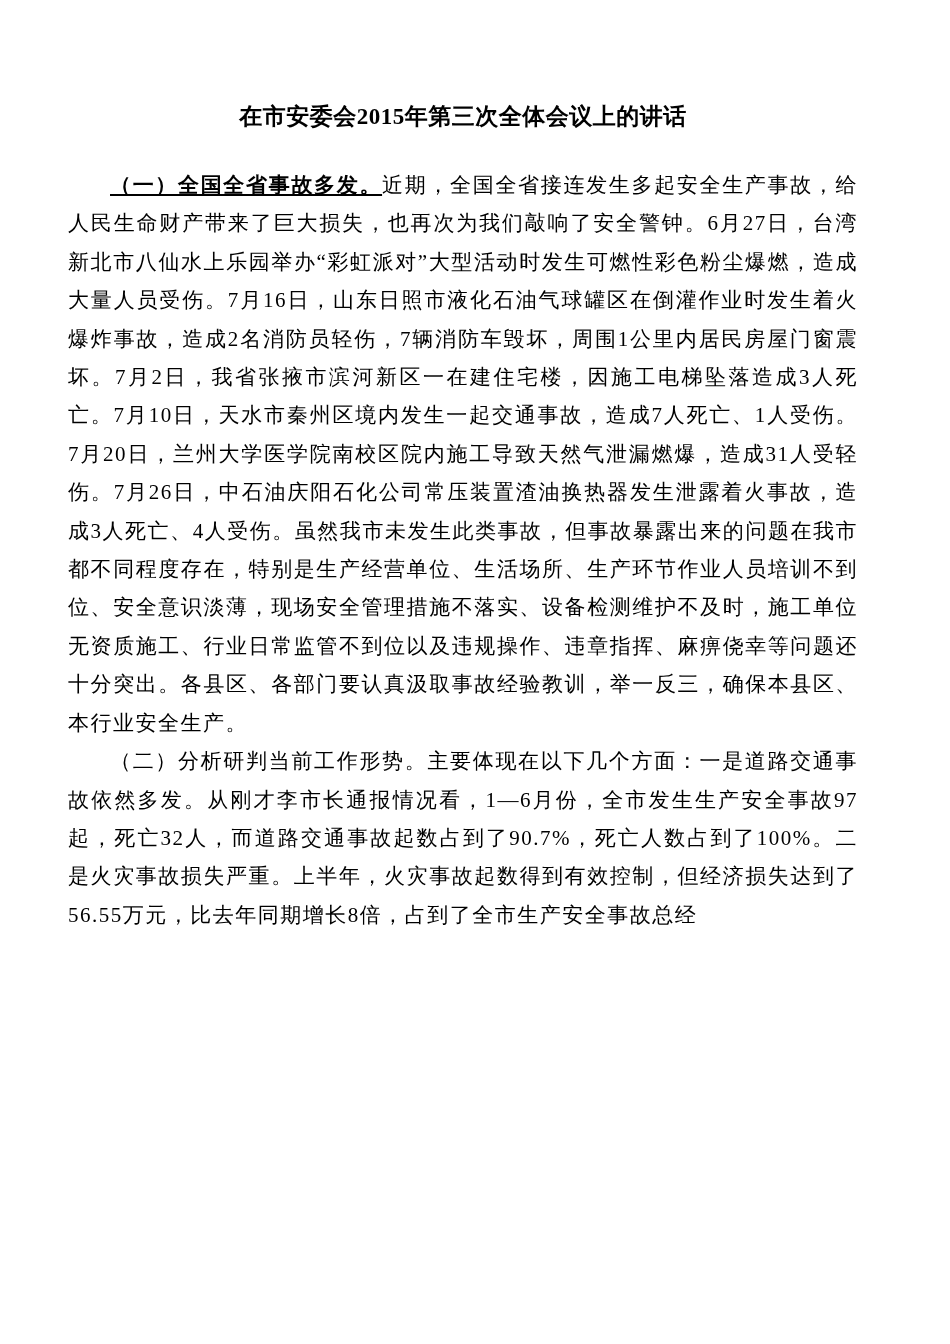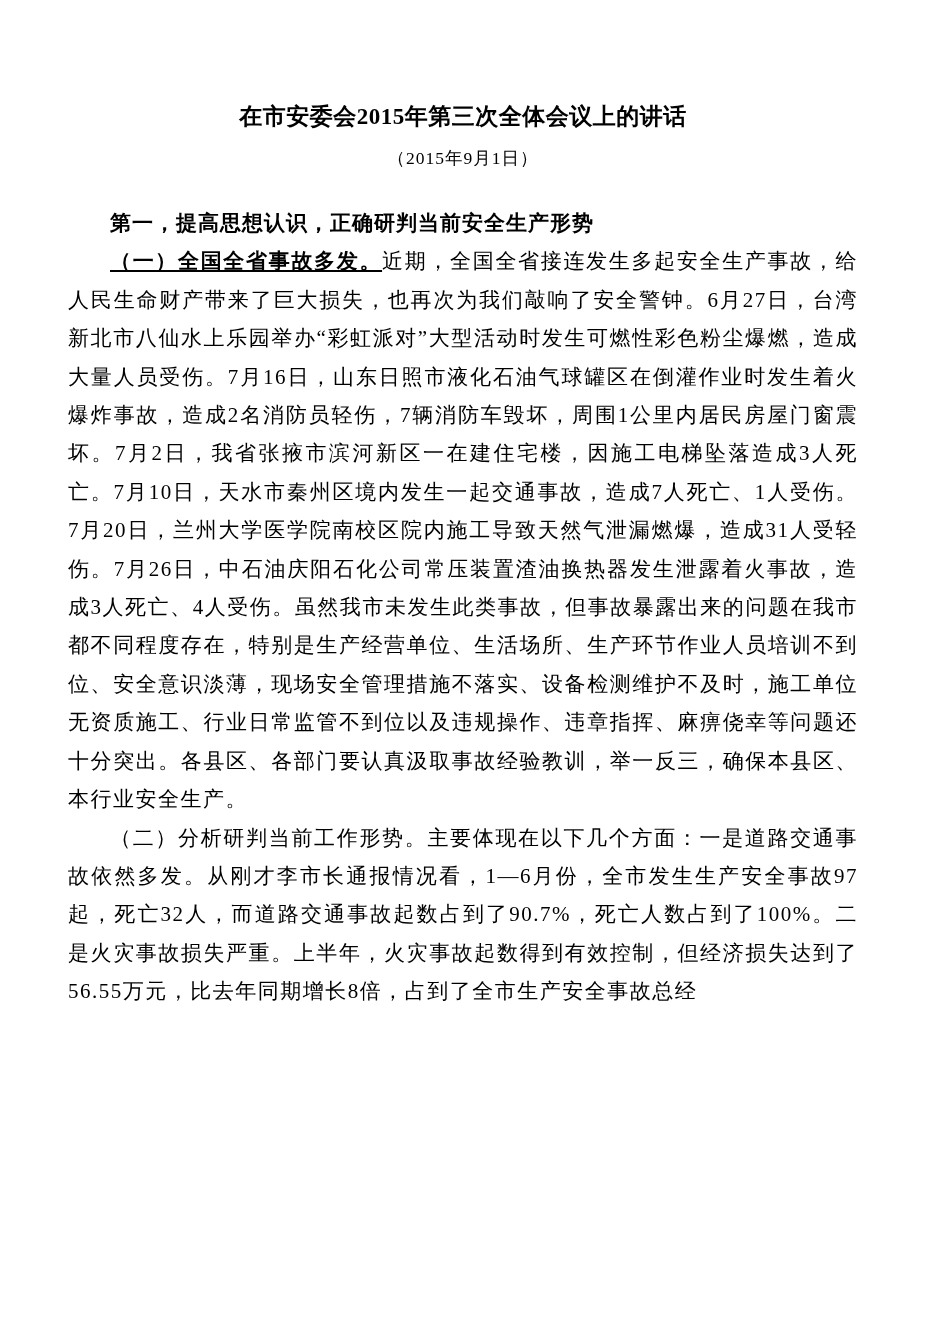--- a/index.html
+++ b/index.html
@@ -55,25 +55,23 @@
     text-decoration: underline;
   }
 </style>
 </head>
 <body>
 
 <div class="page">
 
   <h1 class="doc-title">在市安委会2015年第三次全体会议上的讲话</h1>
 
-  <div class="doc-date">（2015年9月1日）</div>
 
   <div class="doc-body">
 
 
-    <p class="section-heading">第一，提高思想认识，正确研判当前安全生产形势</p>
 
     <p><span class="lead-bold">（一）全国全省事故多发。</span><span>近期，全国全省接连发生多起安全生产事故，给人民生命财产带来了巨大损失，也再次为我们敲响了安全警钟。6月27日，台湾新北市八仙水上乐园举办“彩虹派对”大型活动时发生可燃性彩色粉尘爆燃，造成大量人员受伤。7月16日，山东日照市液化石油气球罐区在倒灌作业时发生着火爆炸事故，造成2名消防员轻伤，7辆消防车毁坏，周围1公里内居民房屋门窗震坏。7月2日，我省张掖市滨河新区一在建住宅楼，因施工电梯坠落造成3人死亡。7月10日，天水市秦州区境内发生一起交通事故，造成7人死亡、1人受伤。7月20日，兰州大学医学院南校区院内施工导致天然气泄漏燃爆，造成31人受轻伤。7月26日，中石油庆阳石化公司常压装置渣油换热器发生泄露着火事故，造成3人死亡、4人受伤。虽然我市未发生此类事故，但事故暴露出来的问题在我市都不同程度存在，特别是生产经营单位、生活场所、生产环节作业人员培训不到位、安全意识淡薄，现场安全管理措施不落实、设备检测维护不及时，施工单位无资质施工、行业日常监管不到位以及违规操作、违章指挥、麻痹侥幸等问题还十分突出。各县区、各部门要认真汲取事故经验教训，举一反三，确保本县区、本行业安全生产。</span></p>
 
     <p><span>（二）分析研判当前工作形势。</span><span>主要体现在以下几个方面：一是道路交通事故依然多发。从刚才李市长通报情况看，1—6月份，全市发生生产安全事故97起，死亡32人，而道路交通事故起数占到了90.7%，死亡人数占到了100%。二是火灾事故损失严重。上半年，火灾事故起数得到有效控制，但经济损失达到了56.55万元，比去年同期增长8倍，占到了全市生产安全事故总经</span></p>
 
   </div>
 </div>
 
 </body></html>

